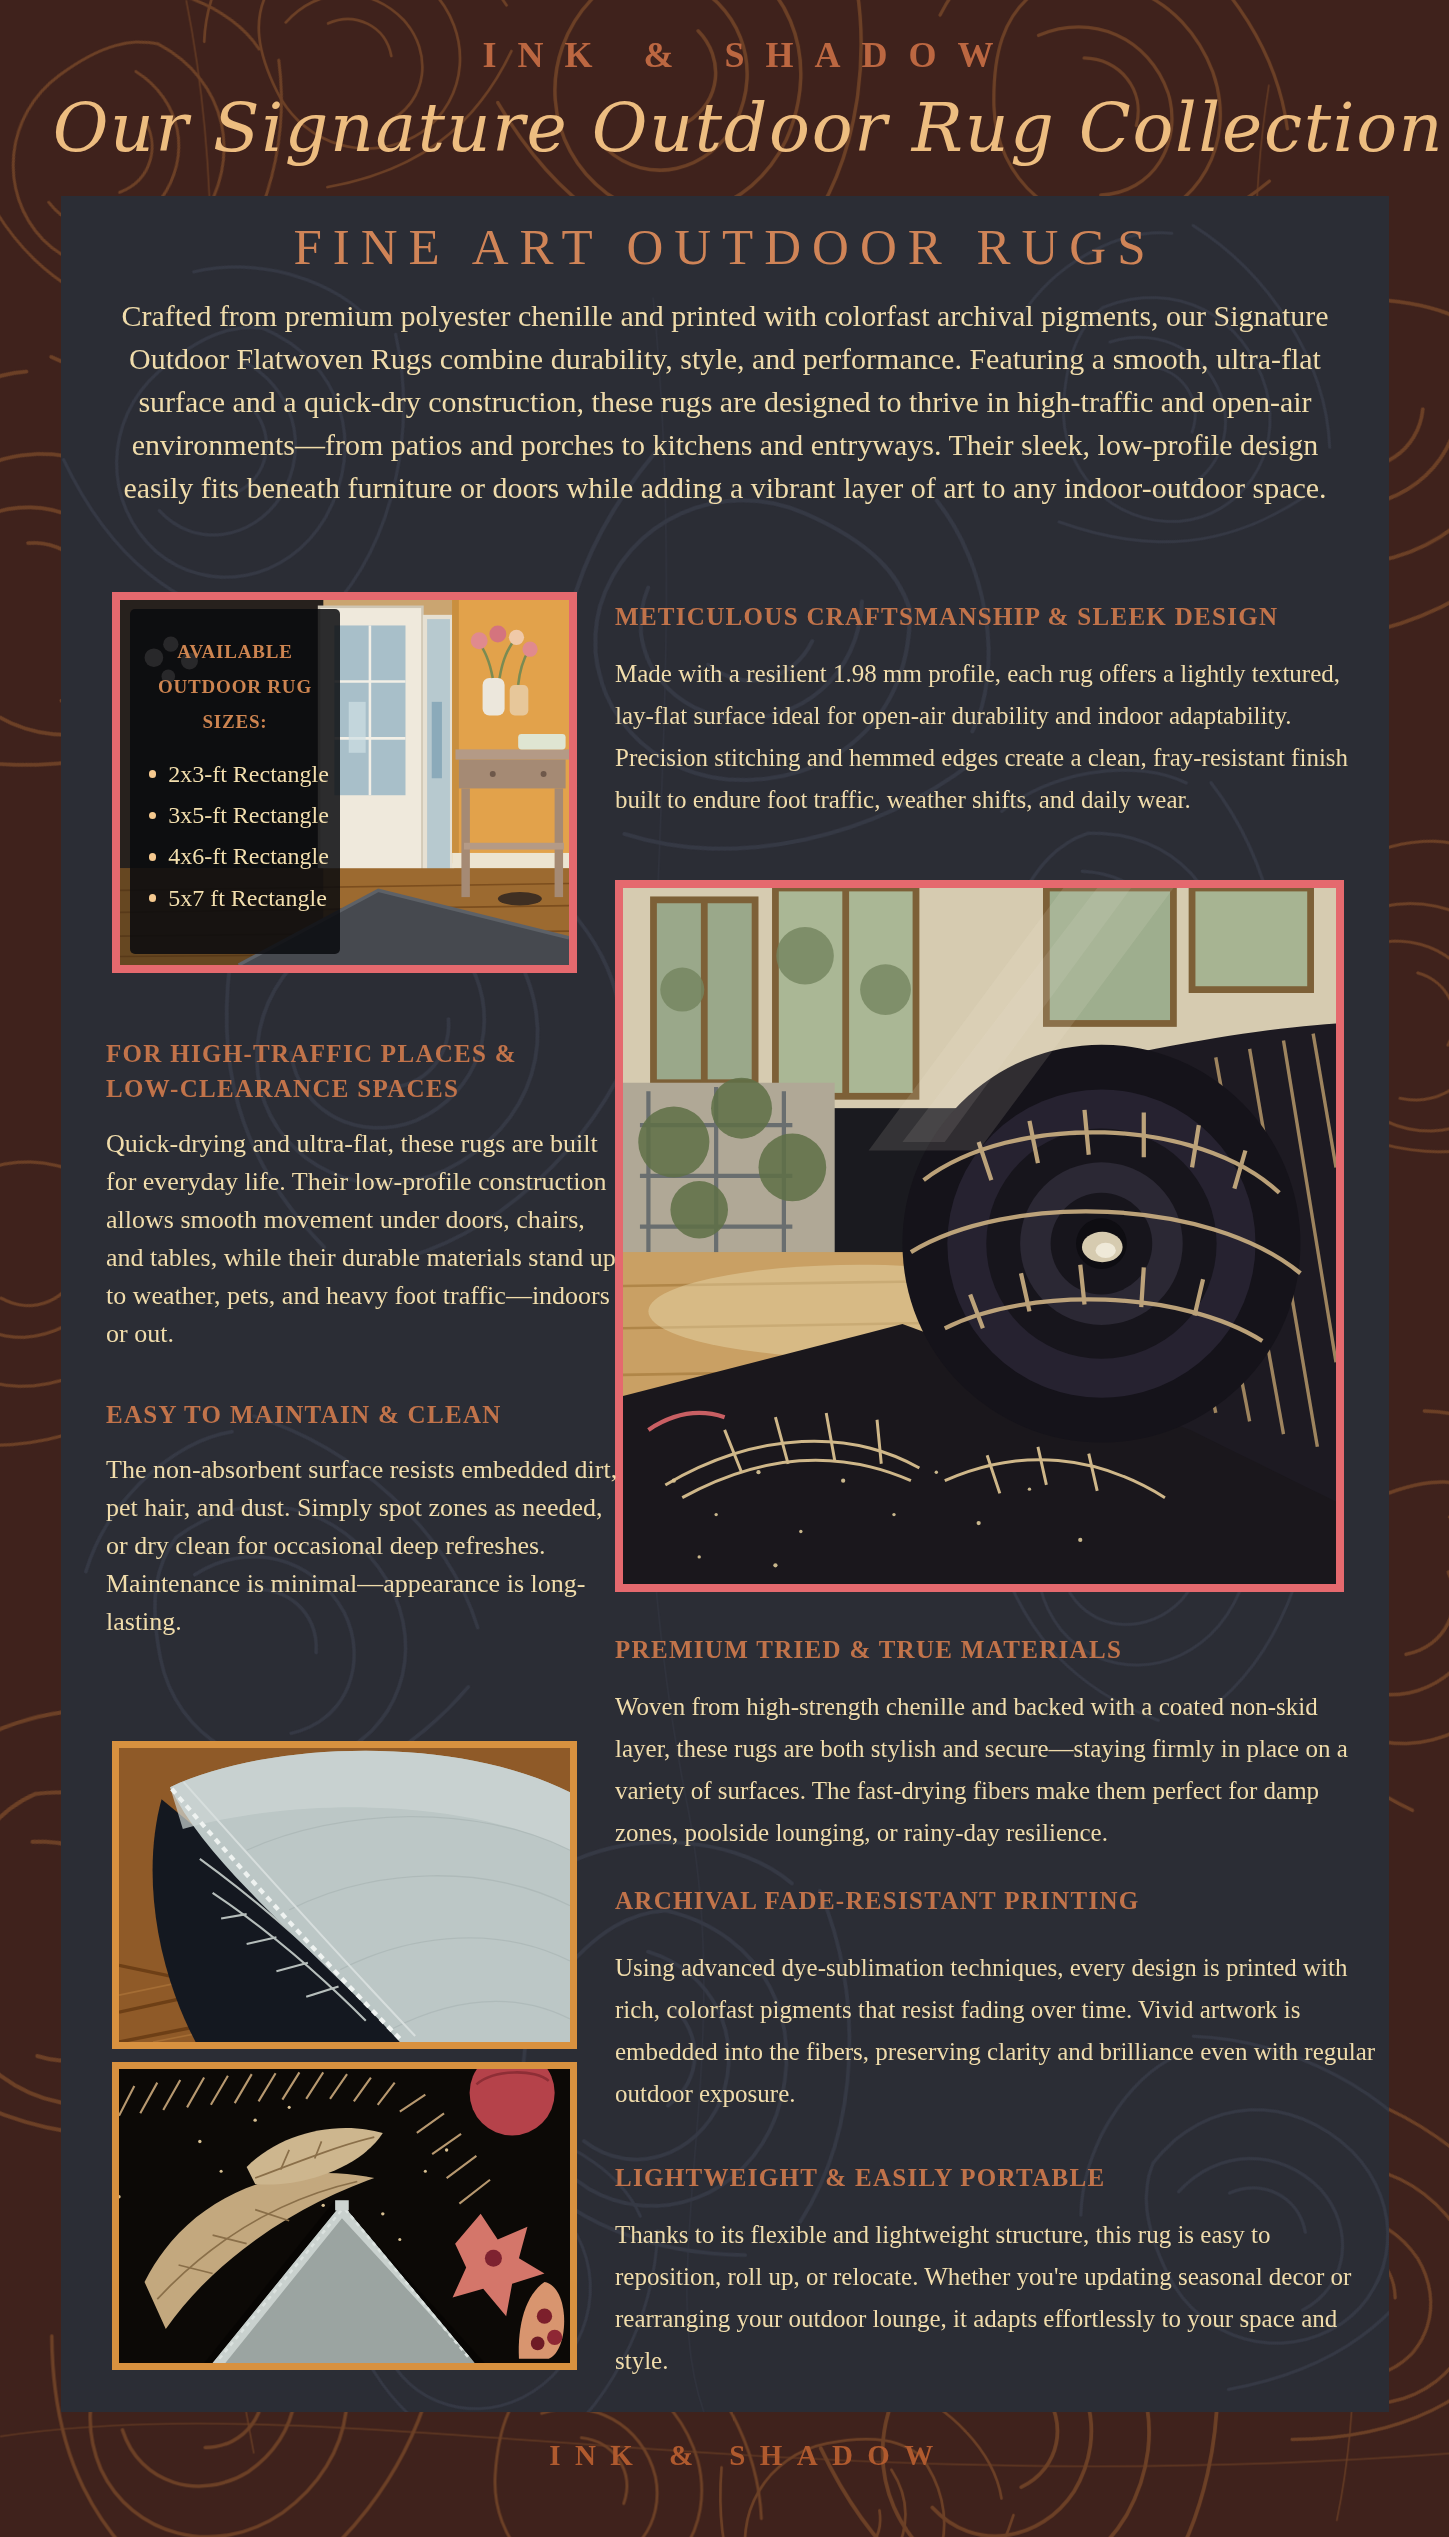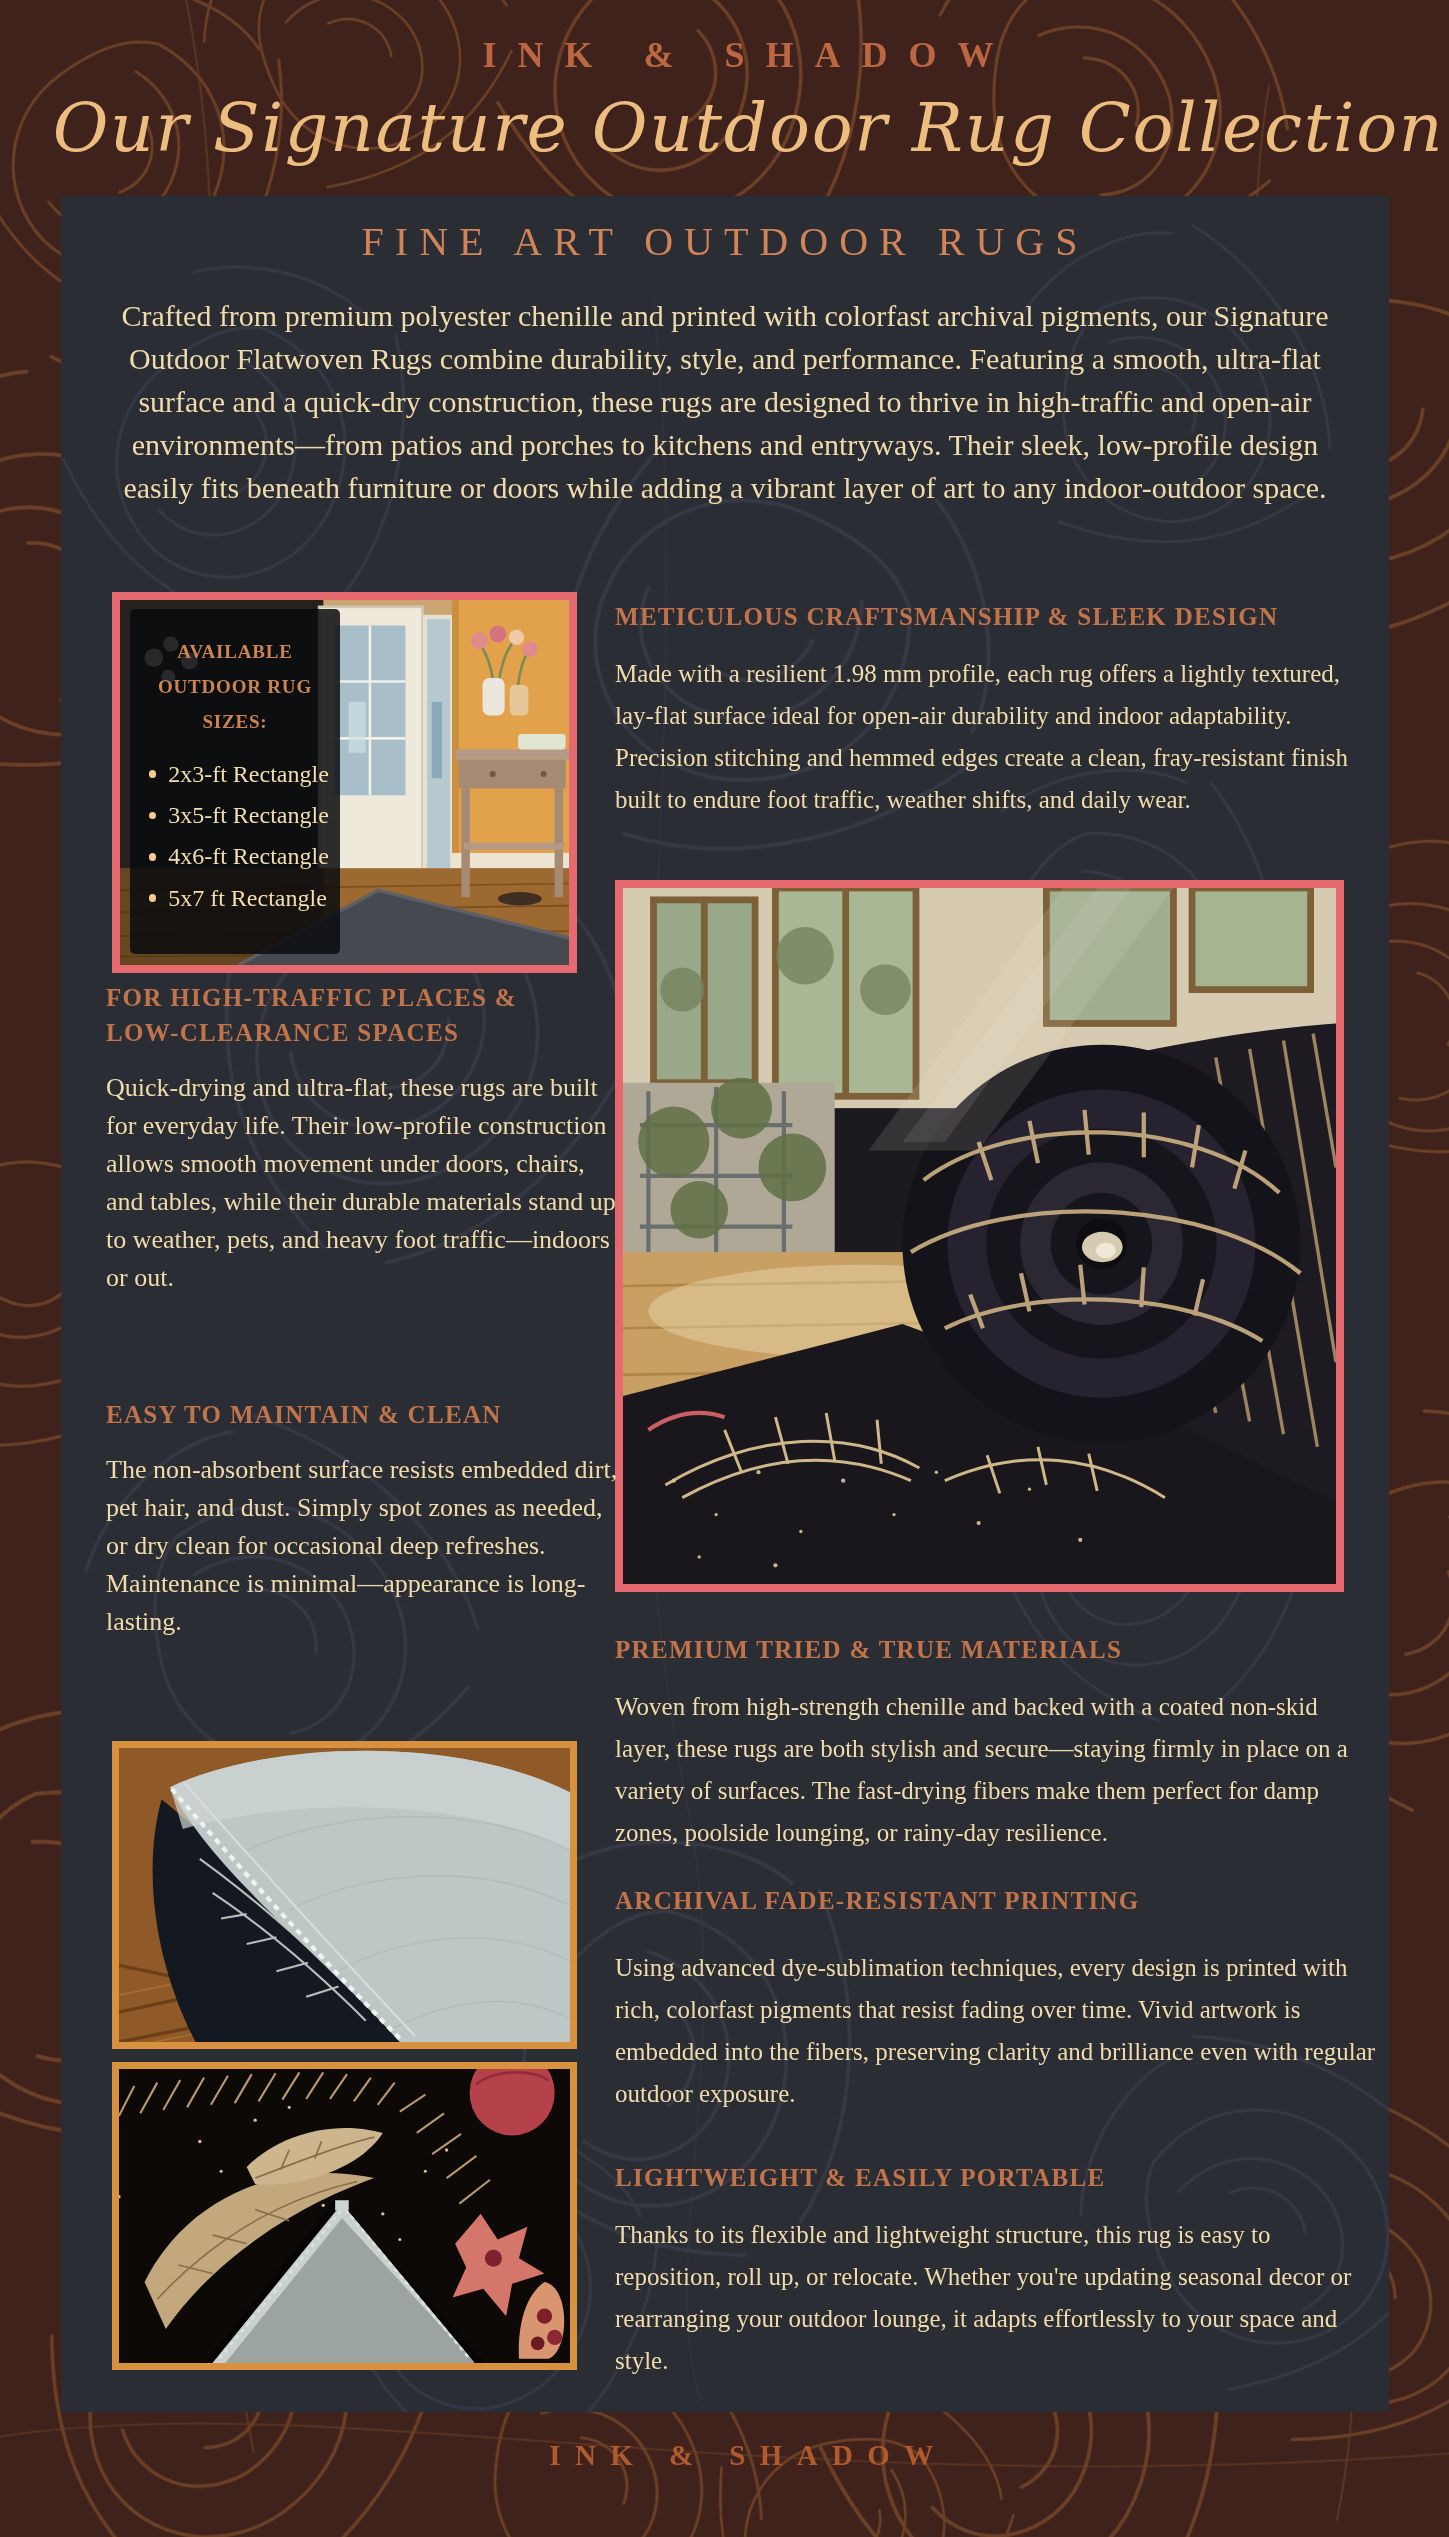--- a/index.html
+++ b/index.html
@@ -4,21 +4,21 @@
 <style>
   html,body{margin:0;padding:0;background:#2a1713;}
   .page{position:relative;width:1450px;height:2538px;background:#3f221c;overflow:hidden;
         font-family:"Liberation Serif","DejaVu Serif",serif;padding-left:47px;}
   .bg-florals,.panel-florals{position:absolute;inset:0;pointer-events:none;}
   .header{position:absolute;left:0;top:0;width:100%;text-align:center;z-index:2;}
   .brand-top{margin-top:34px;font-size:36px;font-weight:600;letter-spacing:21px;color:#bc6741;}
   .script-sub{margin-top:12px;font-size:68px;font-style:italic;font-weight:500;letter-spacing:1.7px;color:#edbd80;
               font-family:"DejaVu Serif","Liberation Serif",serif;}
   .panel{position:absolute;left:61px;top:196px;width:1328px;height:2216px;background:#2b2d35;z-index:1;}
-  .page-title{position:absolute;left:0;top:22px;width:100%;text-align:center;font-size:40px;font-weight:500;
+  .page-title{position:absolute;left:0;top:22px;width:100%;text-align:center;font-size:51px;font-weight:500;
               letter-spacing:11px;color:#d08457;z-index:2;}
   .intro{position:absolute;left:34px;top:98px;width:1260px;text-align:center;font-size:30px;line-height:43px;
          color:#f0dcab;z-index:2;}
   .sec{position:absolute;z-index:2;}
   .sec-heading{font-size:25px;line-height:35px;font-weight:700;letter-spacing:1.3px;color:#c1734a;}
   .sec-body{margin-top:18.6px;font-size:25px;line-height:42px;color:#f0dcab;}
   .sec.left .sec-body{font-size:26px;line-height:38px;}
   .photo-card{position:absolute;box-sizing:border-box;overflow:hidden;z-index:2;background:#1a1a1f;}
   .pink-border{border:8.5px solid #e5696e;}
   .orange-border{border:7.6px solid #d8913f;}
@@ -272,21 +272,21 @@
             <path d="M380,520 C480,470 660,475 755,535"></path>
             <path d="M420,300 L435,345 M480,275 L490,325 M545,262 L550,315 M615,265 L615,318 M680,280 L672,330 M735,310 L722,355"></path>
             <path d="M410,480 L425,520 M470,455 L480,500 M540,445 L545,492 M615,448 L612,495 M685,462 L675,505"></path>
           </g>
         </g>
         <polygon points="520,0 650,0 420,310 290,310" fill="#f5eedd" opacity="0.12"></polygon>
         <polygon points="560,0 600,0 380,300 330,300" fill="#f5eedd" opacity="0.10"></polygon>
       </svg>
     </div>
 
-    <div class="sec left" style="left:45px;top:784px;width:518px;">
+    <div class="sec left" style="left:45px;top:840px;width:518px;">
       <div class="sec-heading" style="width:491px;">FOR HIGH-TRAFFIC PLACES &amp; LOW-CLEARANCE SPACES</div>
       <div class="sec-body">Quick-drying and ultra-flat, these rugs are built for everyday life. Their low-profile construction allows smooth movement under doors, chairs, and tables, while their durable materials stand up to weather, pets, and heavy foot traffic—indoors or out.</div>
     </div>
 
     <div class="sec left" style="left:45px;top:1201px;width:518px;">
       <div class="sec-heading">EASY TO MAINTAIN &amp; CLEAN</div>
       <div class="sec-body">The non-absorbent surface resists embedded dirt, pet hair, and dust. Simply spot zones as needed, or dry clean for occasional deep refreshes. Maintenance is minimal—appearance is long-lasting.</div>
     </div>
 
     <div class="photo-card orange-border" style="left:51px;top:1545px;width:465px;height:308px;">

